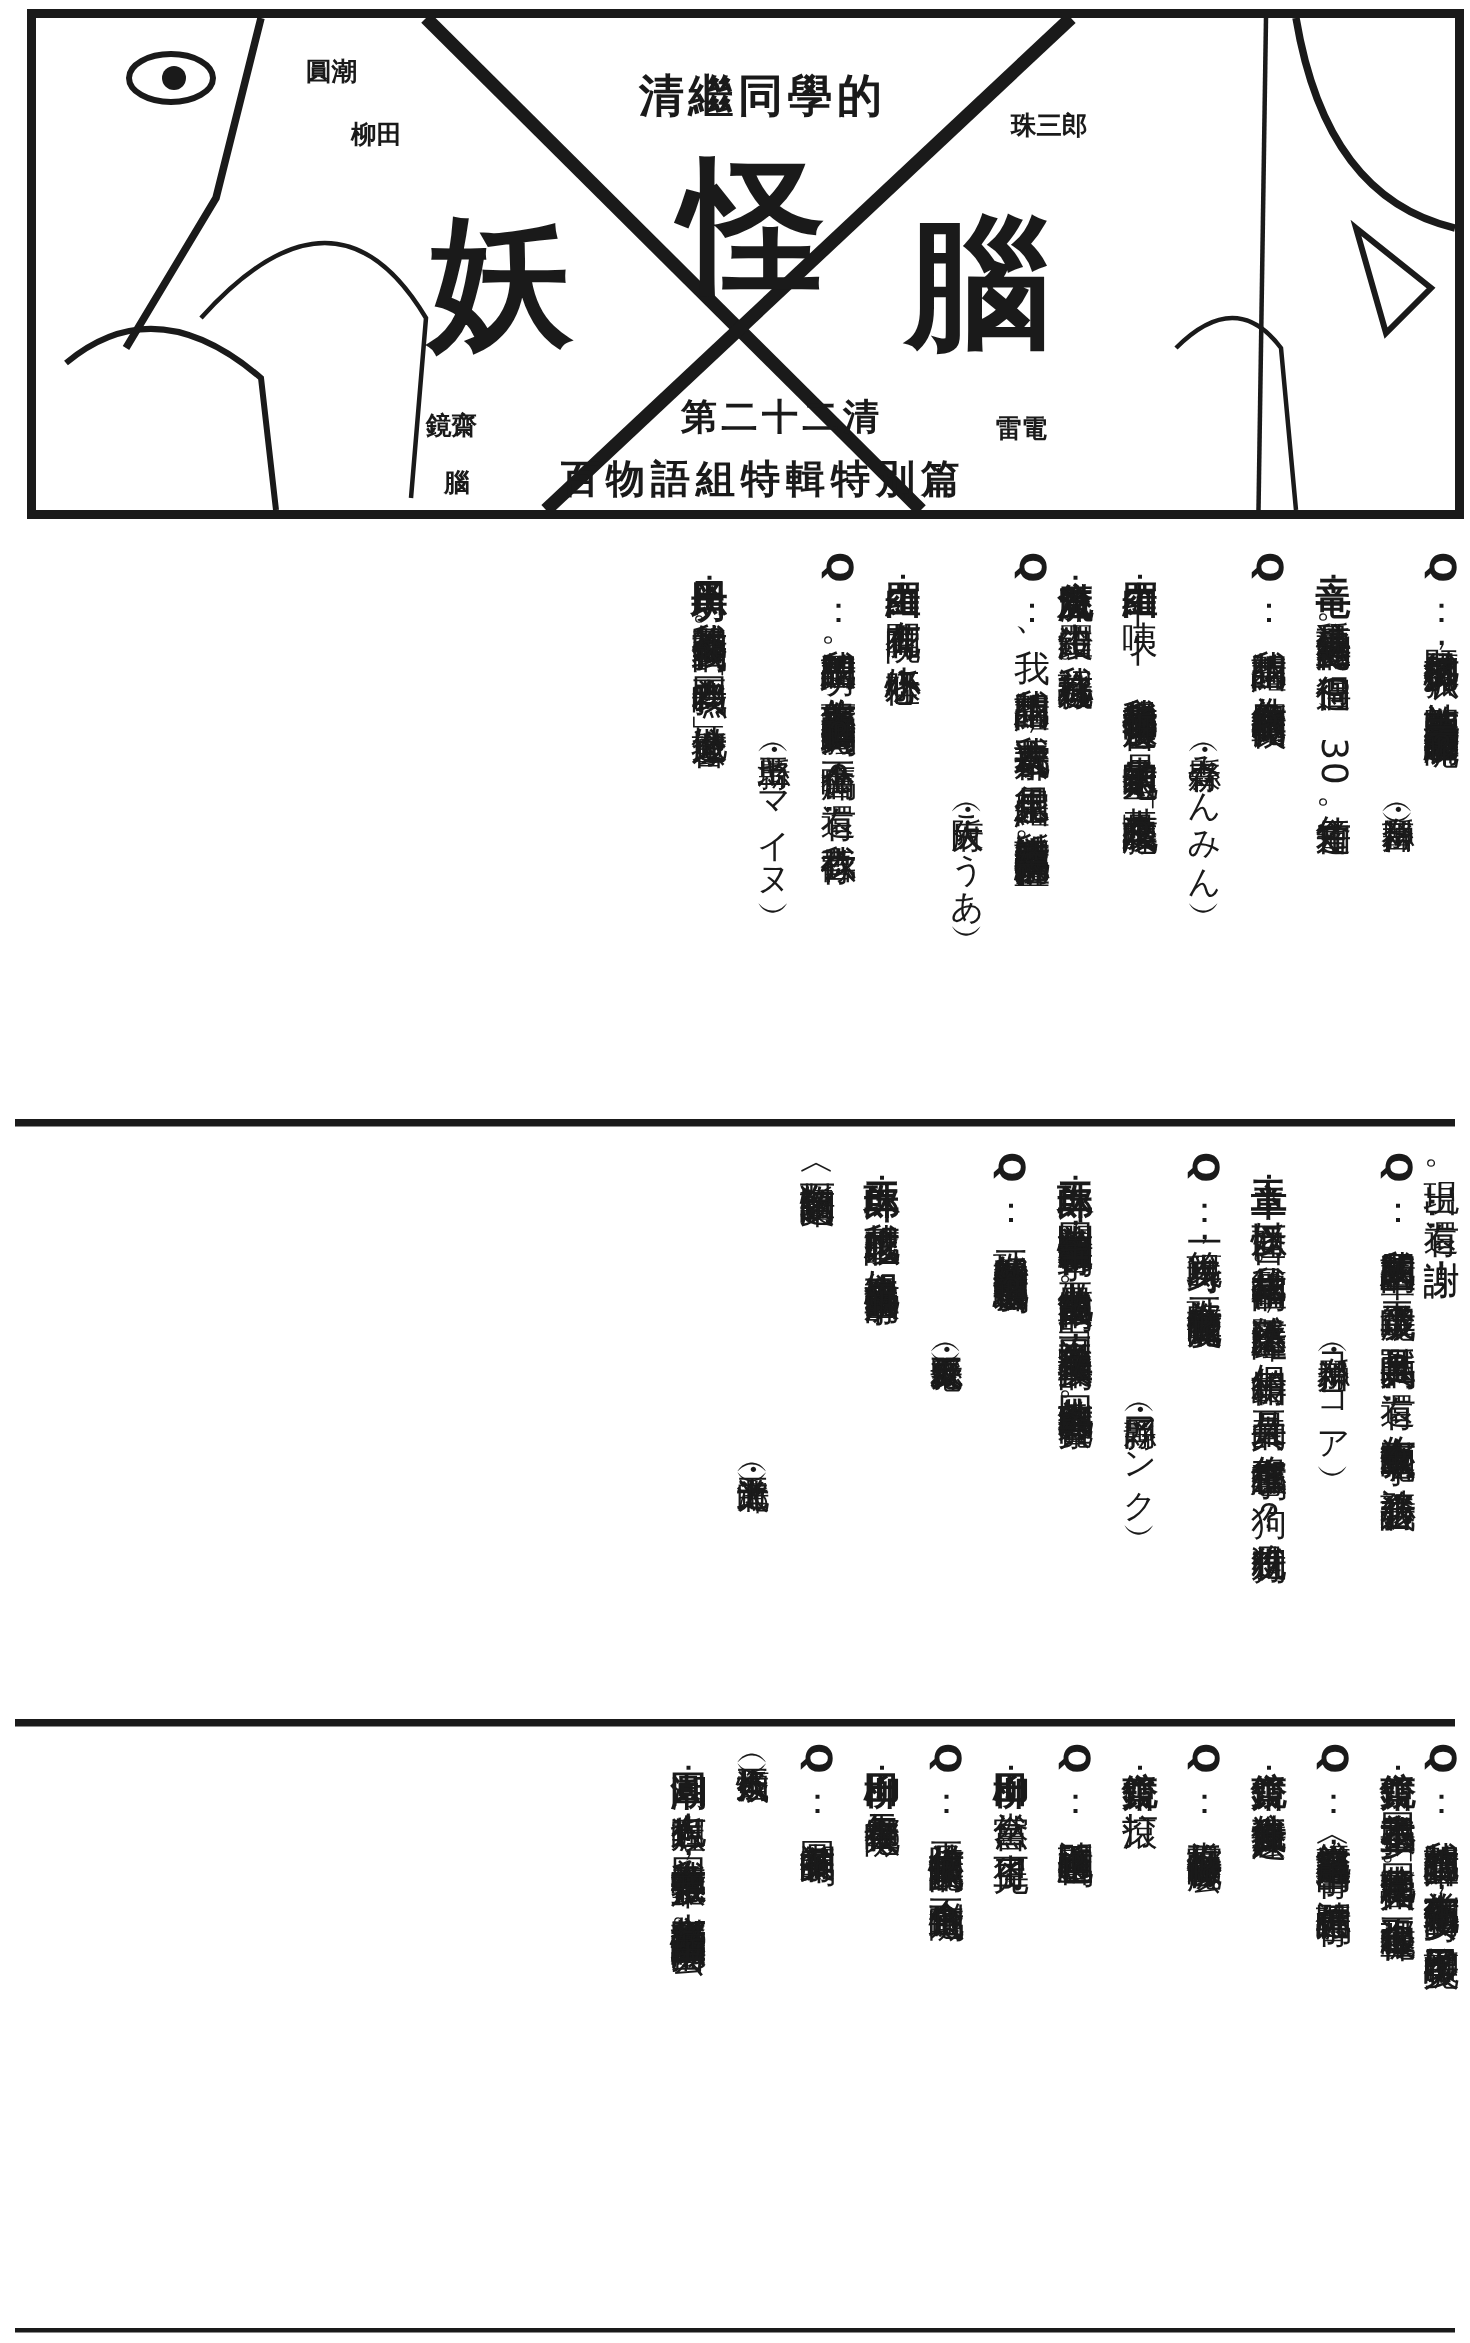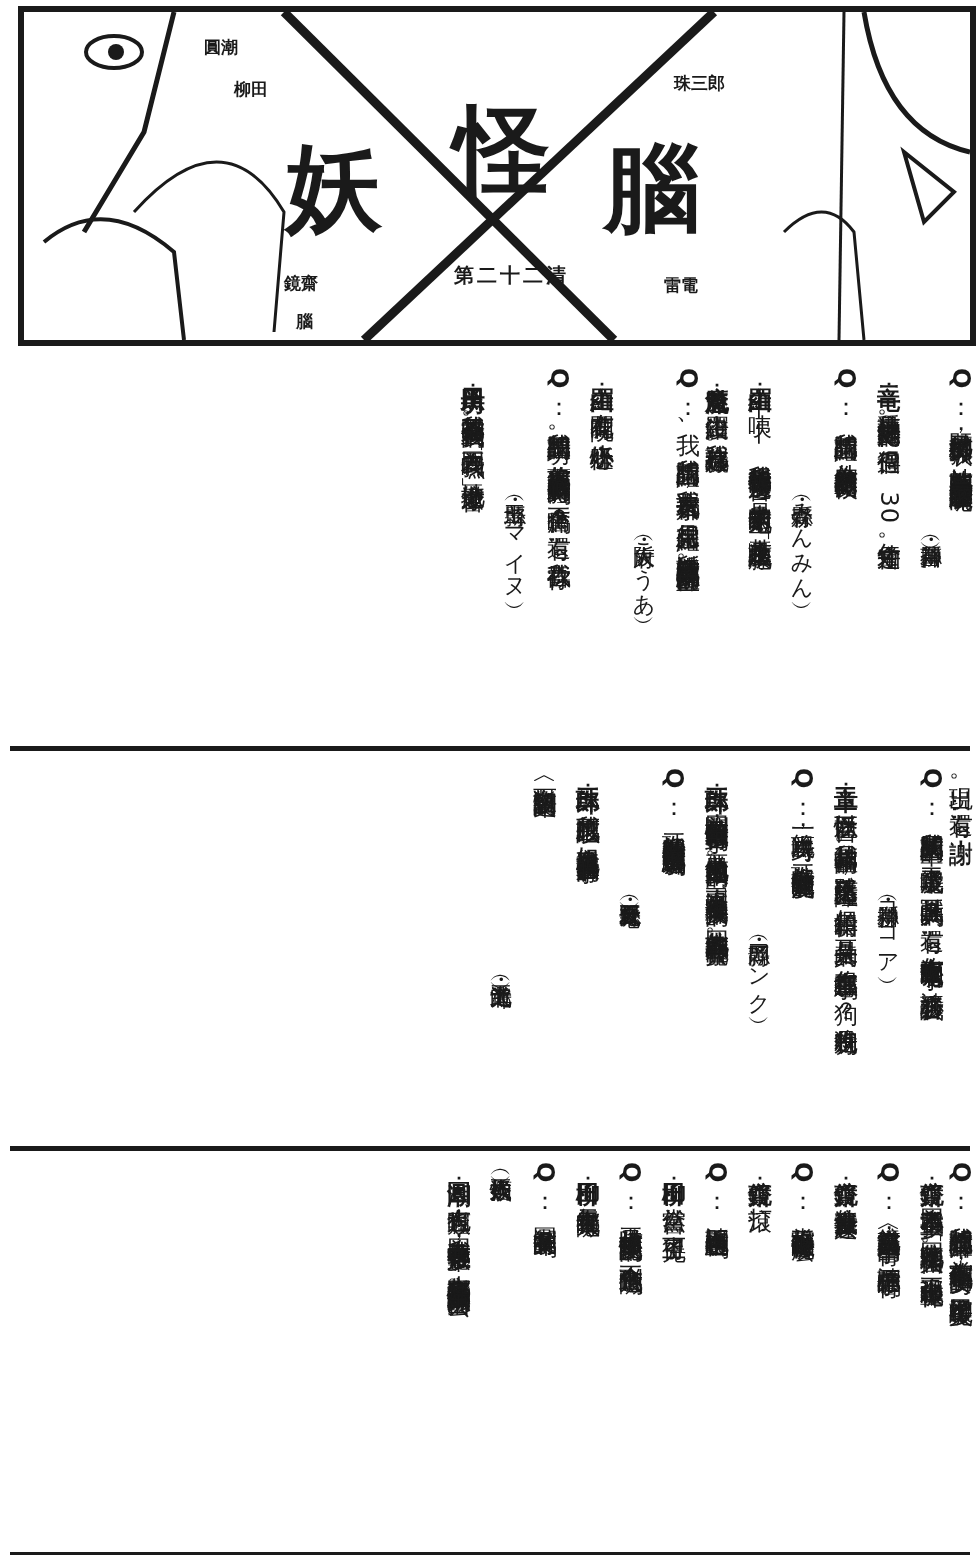--- a/index.html
+++ b/index.html
@@ -8,21 +8,21 @@
 
   
   .banner { position:absolute; left:18px; top:6px; width:958px; height:340px;
             border:6px solid #1a1a1a; box-sizing:border-box; background:#fff; overflow:hidden; }
   .banner svg.lines { position:absolute; left:0; top:0; }
   .b-sub { position:absolute; left:402px; top:32px; font-weight:bold; font-size:30px; letter-spacing:3px; }
   .b-big { position:absolute; font-weight:bold; font-size:96px; line-height:96px; }
   .b-yao { left:262px; top:128px; }
   .b-guai { left:430px; top:90px; }
   .b-nao { left:580px; top:128px; }
-  .b-chap { position:absolute; left:430px; top:250px; font-size:20px; font-weight:bold; letter-spacing:3px; }
+  .b-chap { position:absolute; left:430px; top:250px; font-size:24px; font-weight:bold; letter-spacing:3px; }
   .b-ep   { position:absolute; left:350px; top:290px; font-size:26px; font-weight:bold; letter-spacing:4px; }
   .b-name { position:absolute; font-size:17px; font-weight:bold; }
 
   
   .row { position:absolute; left:40px; width:935px; }
   .row1 { top:368px; height:360px; }
   .row2 { top:768px; height:360px; }
   .row3 { top:1162px; height:385px; }
   .rule { position:absolute; left:10px; width:960px; height:5px; background:#1a1a1a; }
   .rule1 { top:746px; }
@@ -50,24 +50,26 @@
     <circle cx="92" cy="40" r="8" fill="#1a1a1a"></circle>
     <path d="M150 0 L120 120 L60 220" fill="none" stroke="#1a1a1a" stroke-width="5"></path>
     <path d="M110 200 Q200 100 260 200 L250 320" fill="none" stroke="#1a1a1a" stroke-width="3"></path>
     <path d="M20 230 Q80 180 150 240 L160 328" fill="none" stroke="#1a1a1a" stroke-width="4"></path>
     <path d="M760 220 Q800 180 830 220 L840 328" fill="none" stroke="#1a1a1a" stroke-width="3"></path>
     <path d="M840 0 Q860 120 946 140" fill="none" stroke="#1a1a1a" stroke-width="5"></path>
     <path d="M880 140 L930 180 L900 210 Z" fill="none" stroke="#1a1a1a" stroke-width="4"></path>
     <path d="M820 0 L815 328" stroke="#1a1a1a" stroke-width="3"></path>
   </svg>
 
+  <div class="b-sub">清繼同學的</div>
   <div class="b-big b-yao">妖</div>
   <div class="b-big b-guai">怪</div>
   <div class="b-big b-nao">腦</div>
   <div class="b-chap">第二十二清</div>
+  <div class="b-ep">百物語組特輯特別篇</div>
 
   <div class="b-name" style="left:180px;top:24px;">圓潮</div>
   <div class="b-name" style="left:210px;top:66px;">柳田</div>
   <div class="b-name" style="left:260px;top:260px;">鏡齋</div>
   <div class="b-name" style="left:272px;top:298px;">腦</div>
   <div class="b-name" style="left:650px;top:60px;">珠三郎</div>
   <div class="b-name" style="left:640px;top:262px;text-align:center;">雷電</div>
 </div>
 
 <div class="row row1">

